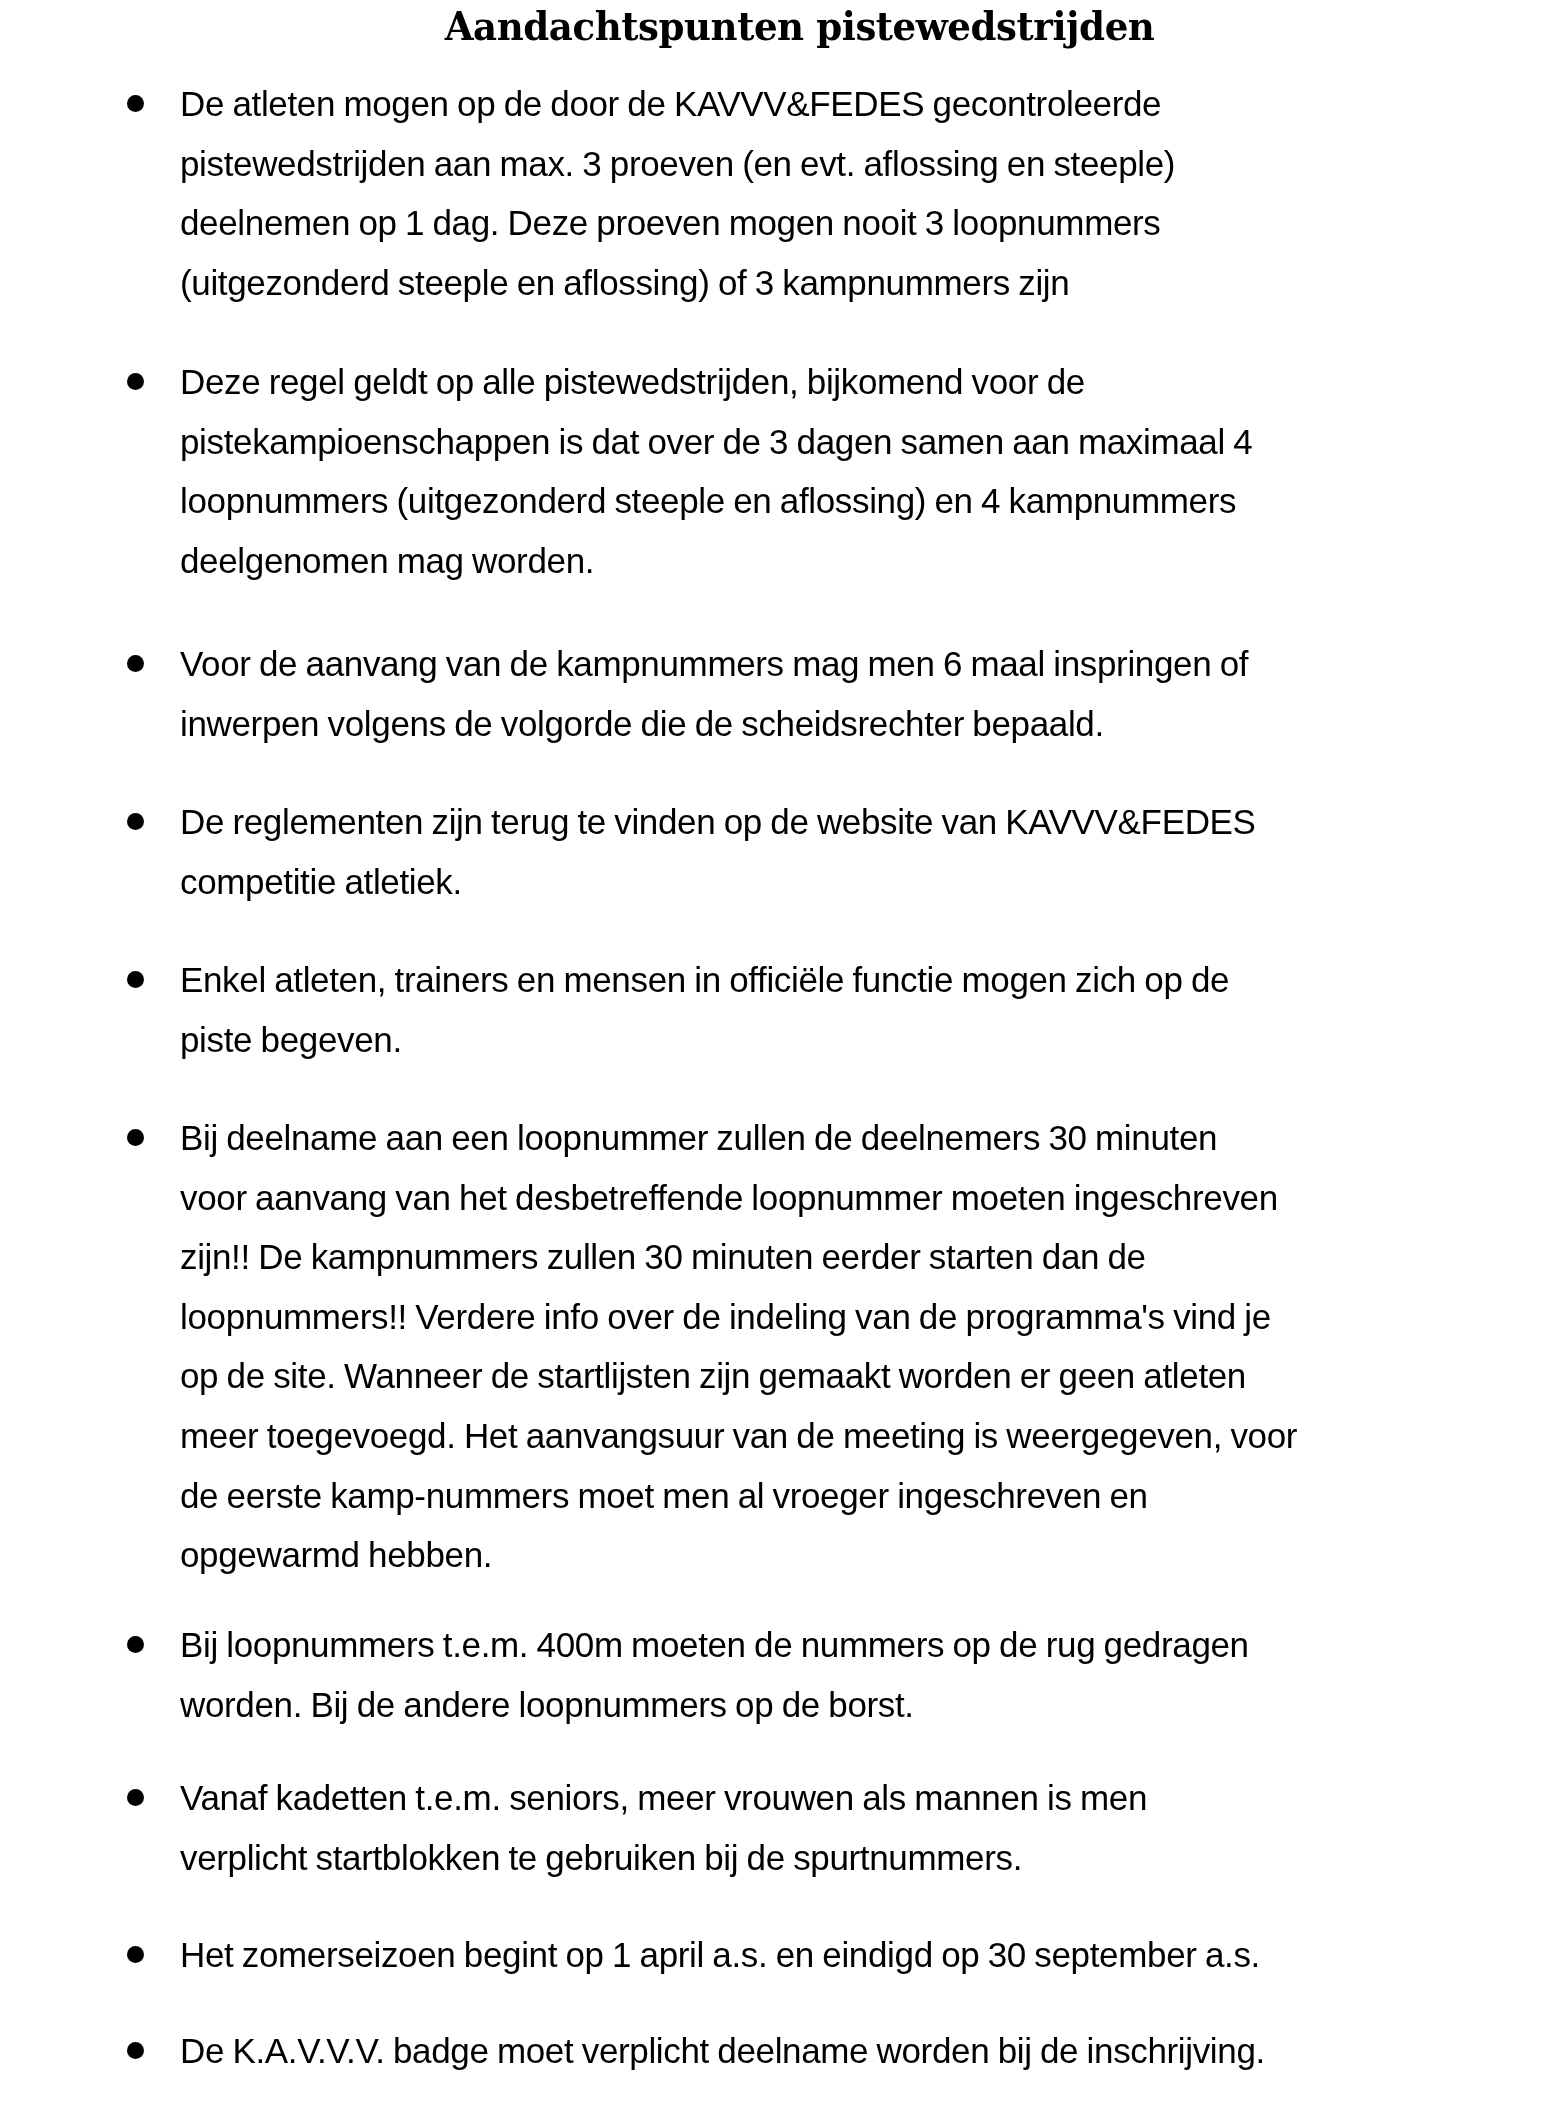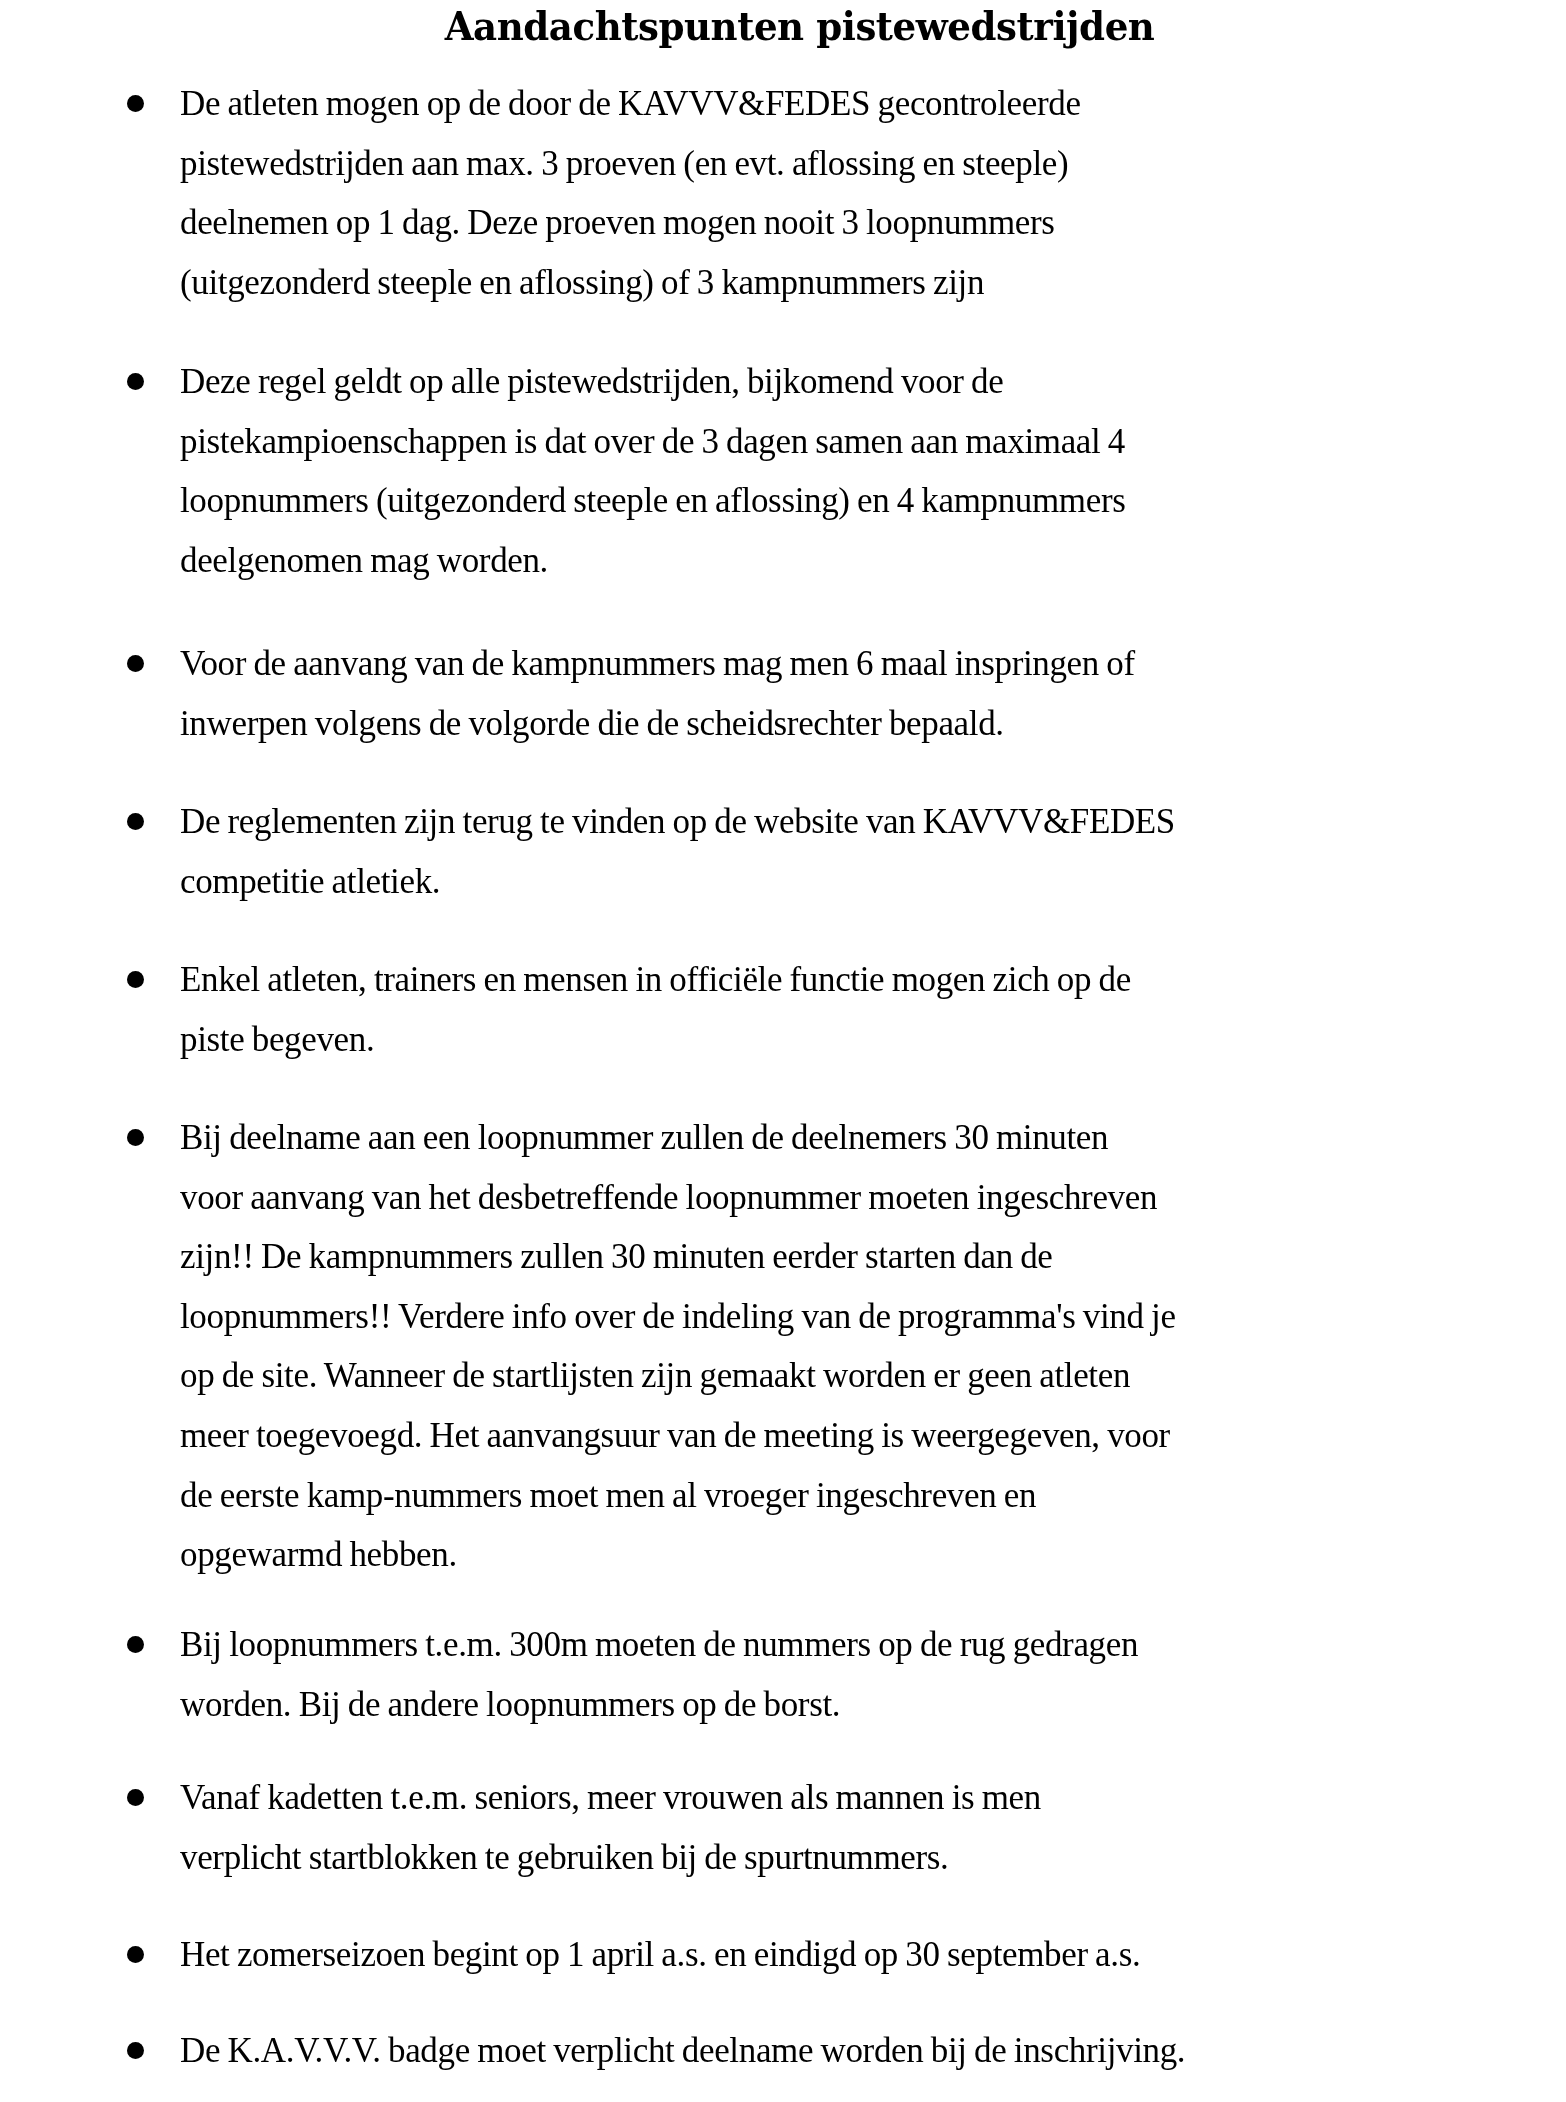--- a/index.html
+++ b/index.html
@@ -62,21 +62,21 @@
       width: 17px;
       height: 17px;
       border-radius: 50%;
       background: #000;
       top: 21px;
     }
     .rule-text {
       position: absolute;
       left: 163px;
       width: 1290px;
-      font-family: Liberation Serif, serif;
+      font-family: Liberation Sans, sans-serif;
       font-size: 35px;
       line-height: 59.6px;
       letter-spacing: -0.35px;
       word-spacing: -1px;
       white-space: pre-line;
     }
   </style>
 </head>
 <body>
 
@@ -119,21 +119,21 @@
 voor aanvang van het desbetreffende loopnummer moeten ingeschreven
 zijn!! De kampnummers zullen 30 minuten eerder starten dan de
 loopnummers!! Verdere info over de indeling van de programma's vind je
 op de site. Wanneer de startlijsten zijn gemaakt worden er geen atleten
 meer toegevoegd. Het aanvangsuur van de meeting is weergegeven, voor
 de eerste kamp-nummers moet men al vroeger ingeschreven en
 opgewarmd hebben.</div>
     </li>
     <li class="rule" style="top:1615px">
       <span class="dot"></span>
-      <div class="rule-text">Bij loopnummers t.e.m. 300m moeten de nummers op de rug gedragen
+      <div class="rule-text">Bij loopnummers t.e.m. 400m moeten de nummers op de rug gedragen
 worden. Bij de andere loopnummers op de borst.</div>
     </li>
     <li class="rule" style="top:1768px">
       <span class="dot"></span>
       <div class="rule-text">Vanaf kadetten t.e.m. seniors, meer vrouwen als mannen is men
 verplicht startblokken te gebruiken bij de spurtnummers.</div>
     </li>
     <li class="rule" style="top:1925px">
       <span class="dot"></span>
       <div class="rule-text">Het zomerseizoen begint op 1 april a.s. en eindigd op 30 september a.s.</div>

